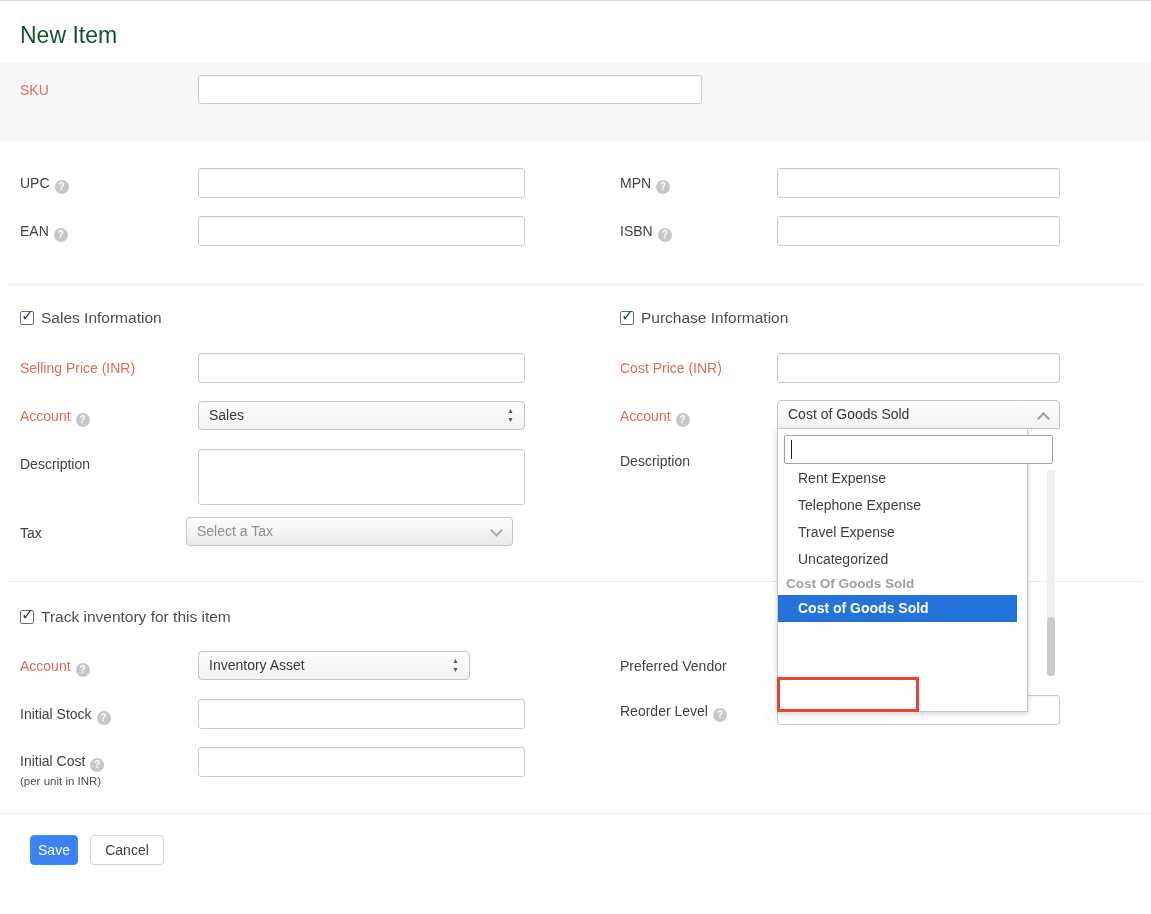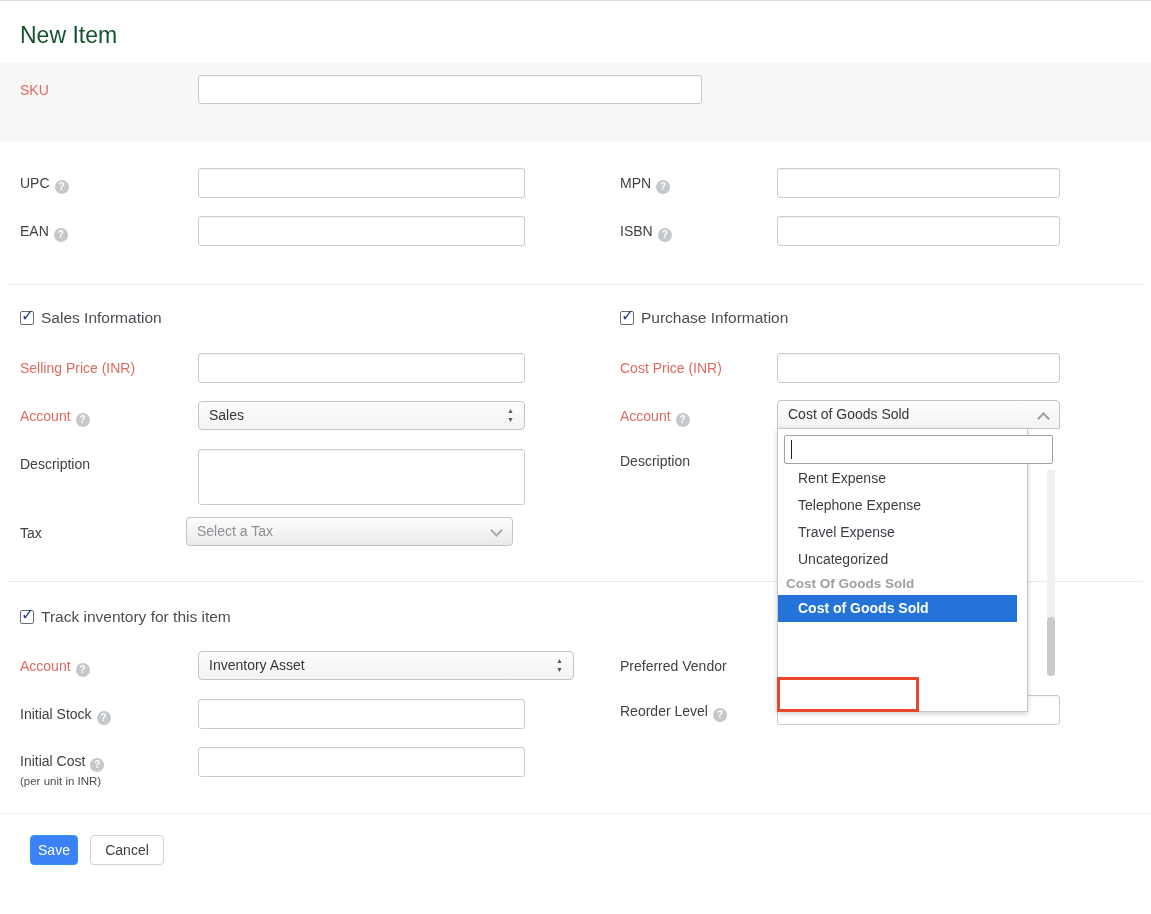--- a/index.html
+++ b/index.html
@@ -164,21 +164,21 @@
   </div>
 
   <div class="abs sep" style="left:8px; top:580px; width:1135px;"></div>
 
   <span class="checkbox" style="left:20px; top:609px;">
       <span class="tick">✓</span>
     </span>
   <div class="abs section-label" style="left:41px; top:607px;">Track inventory for this item</div>
 
   <div class="abs field-label red" style="left:20px; top:657px;"><span>Account</span><span class="help">?</span></div>
-  <div class="select-box" style="left:198px; top:650px; width:376px; height:29px;">
+  <div class="select-box" style="left:198px; top:650px; width:272px; height:29px;">
     <span>Inventory Asset</span>
     <span class="stepper"><span>▲</span><br><span>▼</span></span>
   </div>
 
   <div class="abs field-label" style="left:20px; top:705px;"><span>Initial Stock</span><span class="help">?</span></div>
   <input class="txt-input" style="left: 198px; top: 698px; width: 327px; height: 30px;">
 
   <div class="abs field-label" style="left:20px; top:752px;"><span>Initial Cost</span><span class="help">?</span></div>
   <div class="abs sub-note" style="left:20px; top:774px;">(per unit in INR)</div>
   <input class="txt-input" style="left: 198px; top: 746px; width: 327px; height: 30px;">

